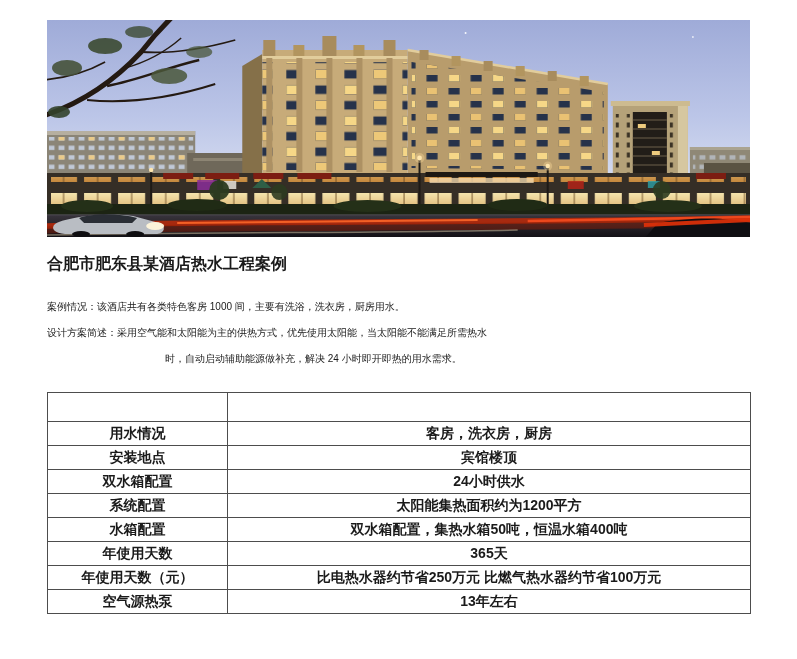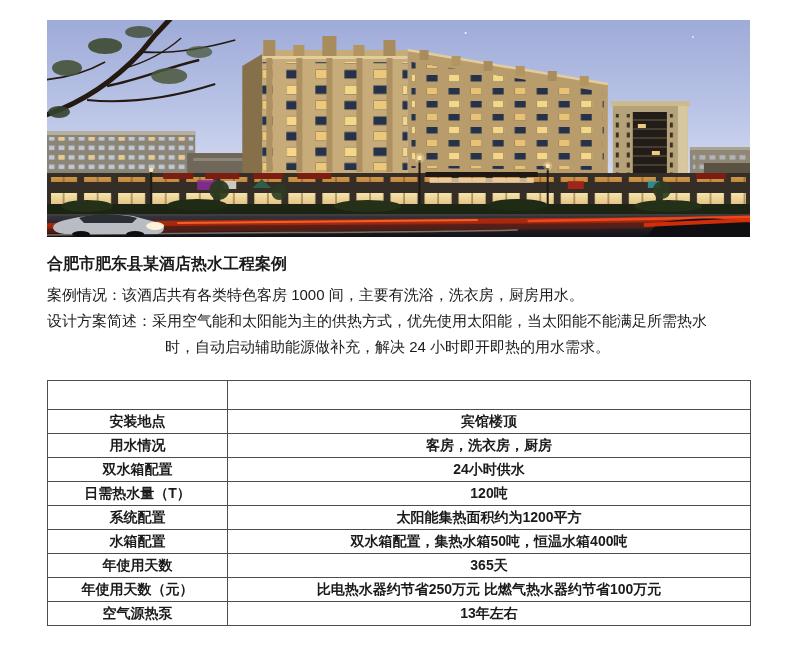--- a/index.html
+++ b/index.html
@@ -23,22 +23,22 @@
   }
   .photo-frame svg { display: block; }
   .heading {
     margin-top: 17px;
     font-size: 16px;
     font-weight: bold;
     line-height: 20px;
     white-space: nowrap;
   }
   .desc {
-    margin-top: 8px;
-    font-size: 15px;
+    margin-top: 20px;
+    font-size: 10px;
     line-height: 26px;
   }
   .desc-line { white-space: nowrap; }
   .desc-line.indent { margin-left: 118px; }
   table.spec {
     border-collapse: collapse;
     margin-top: 20px;
     width: 703px;
     table-layout: fixed;
   }
@@ -274,36 +274,32 @@
     <colgroup>
       <col class="label-col">
       <col class="value-col">
     </colgroup>
     <tbody>
       <tr class="first-row">
         <td></td>
         <td></td>
       </tr>
       <tr>
+        <td>用水情况</td>
+        <td>客房，洗衣房，厨房</td>
+      </tr>
+      <tr>
         <td>安装地点</td>
         <td>宾馆楼顶</td>
       </tr>
       <tr>
-        <td>用水情况</td>
-        <td>客房，洗衣房，厨房</td>
-      </tr>
-      <tr>
         <td>双水箱配置</td>
         <td>24小时供水</td>
       </tr>
       <tr>
-        <td>日需热水量（T）</td>
-        <td>120吨</td>
-      </tr>
-      <tr>
         <td>系统配置</td>
         <td>太阳能集热面积约为1200平方</td>
       </tr>
       <tr>
         <td>水箱配置</td>
         <td>双水箱配置，集热水箱50吨，恒温水箱400吨</td>
       </tr>
       <tr>
         <td>年使用天数</td>
         <td>365天</td>

